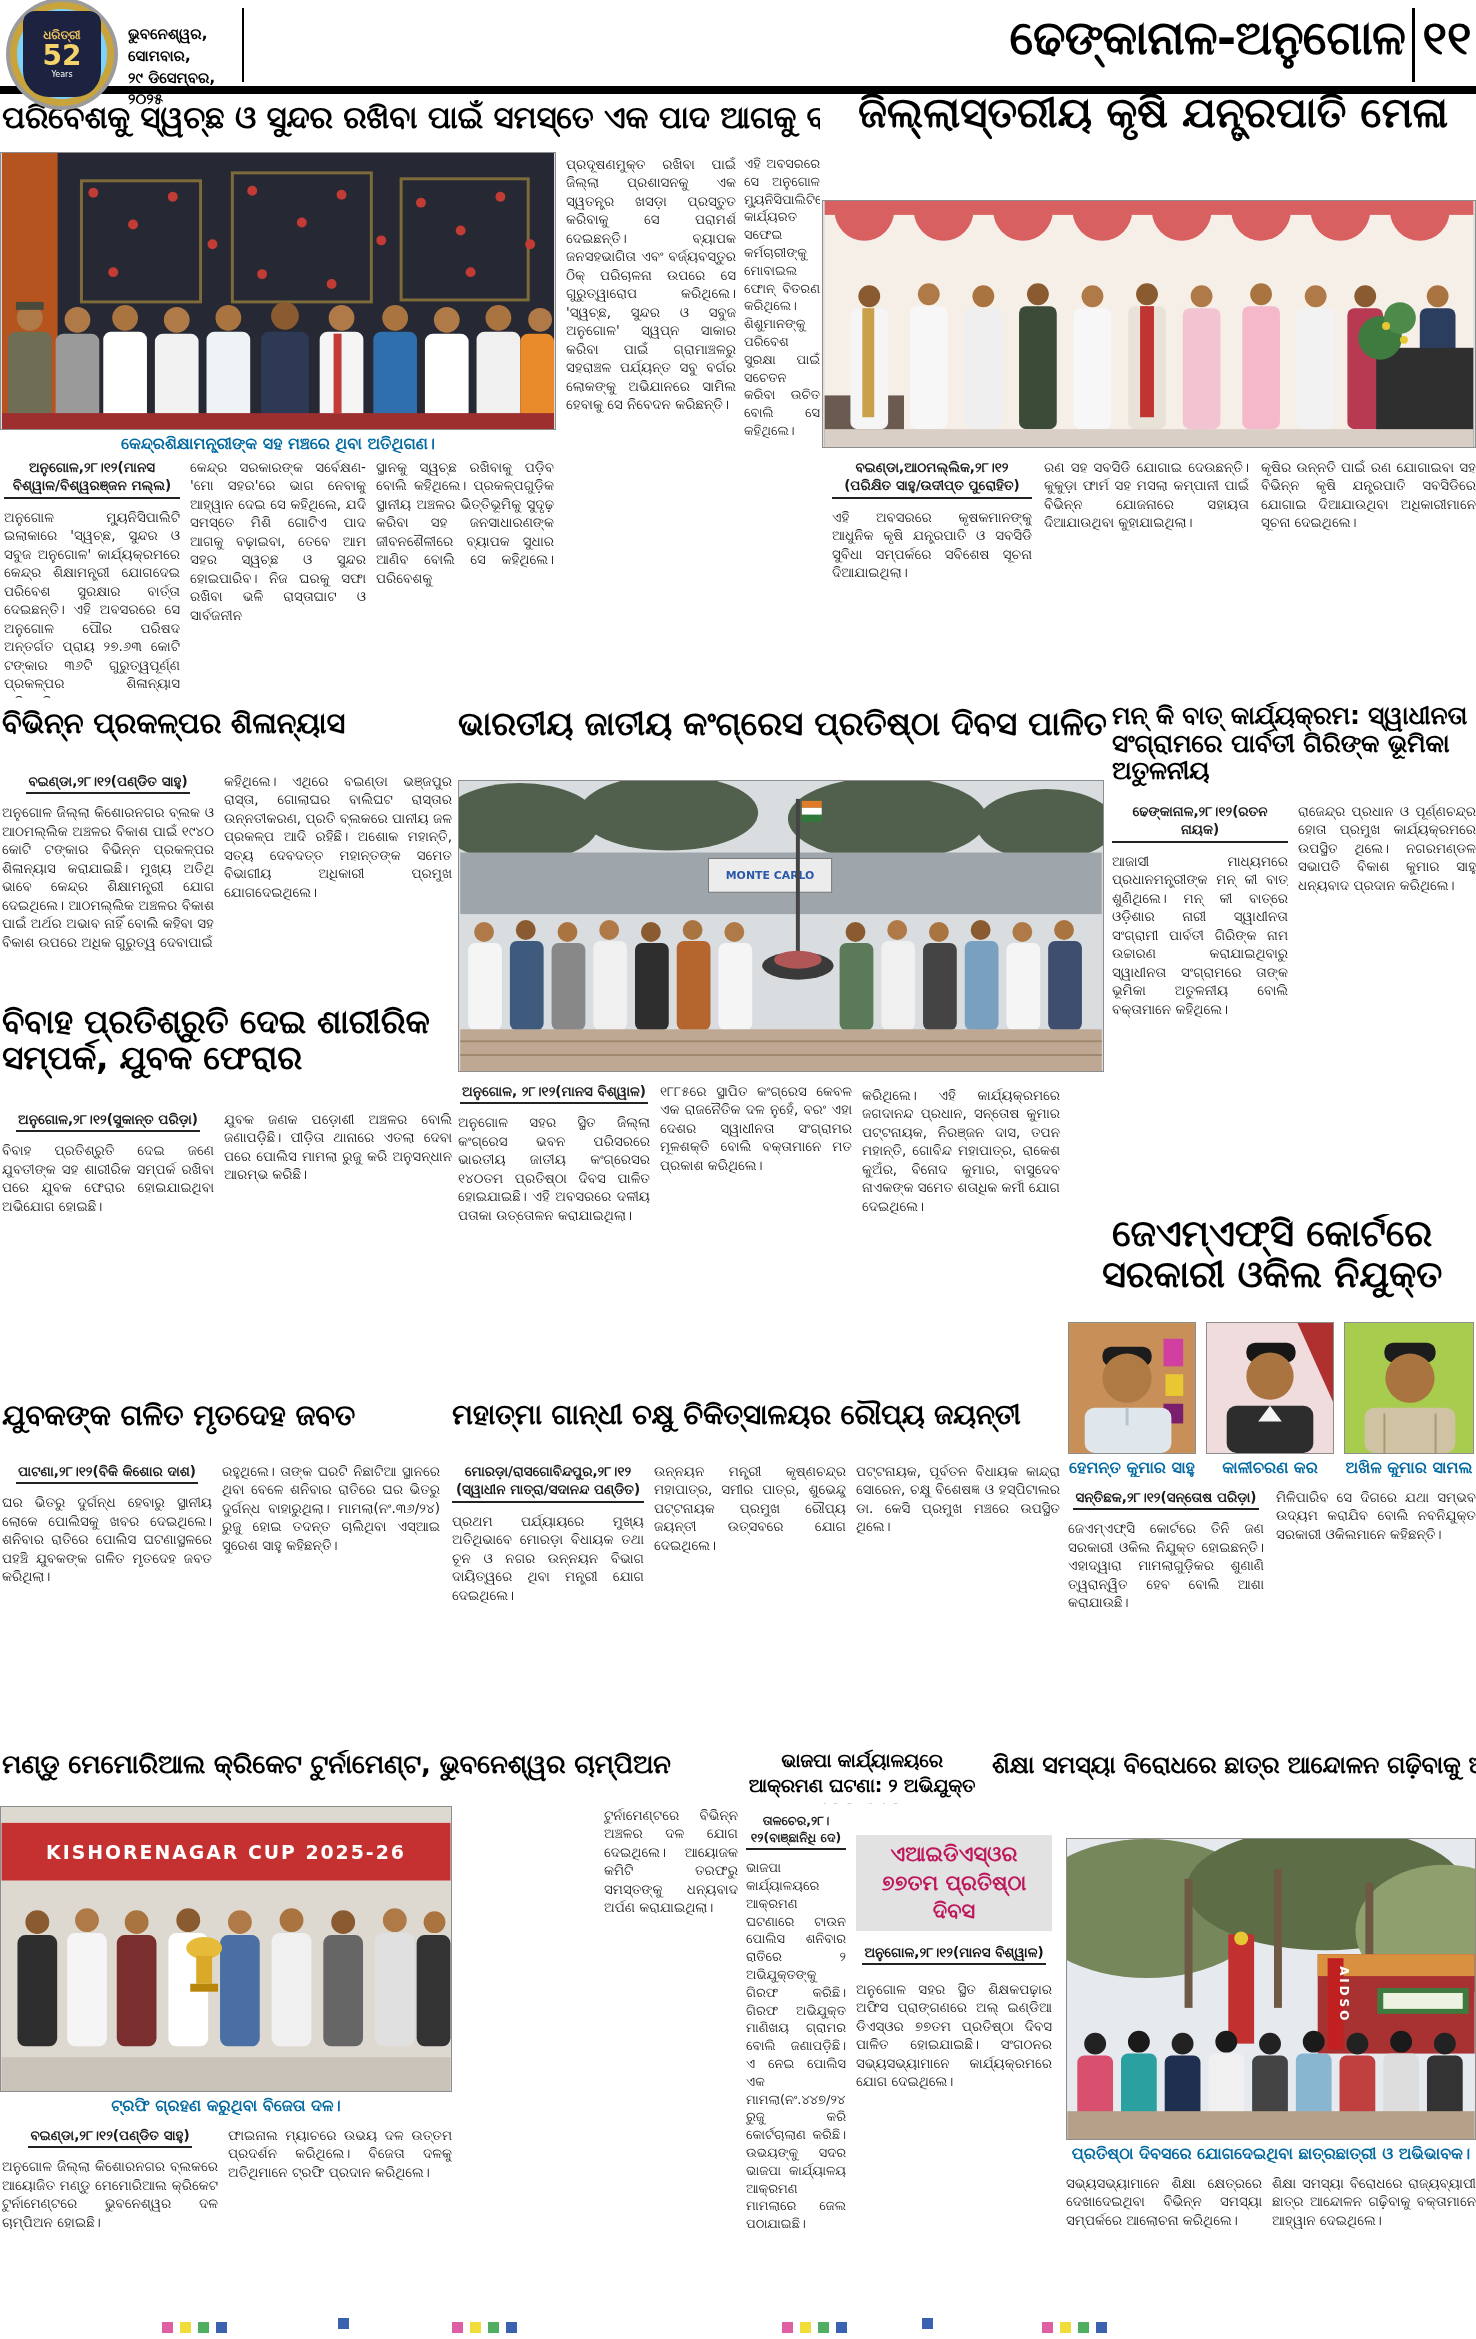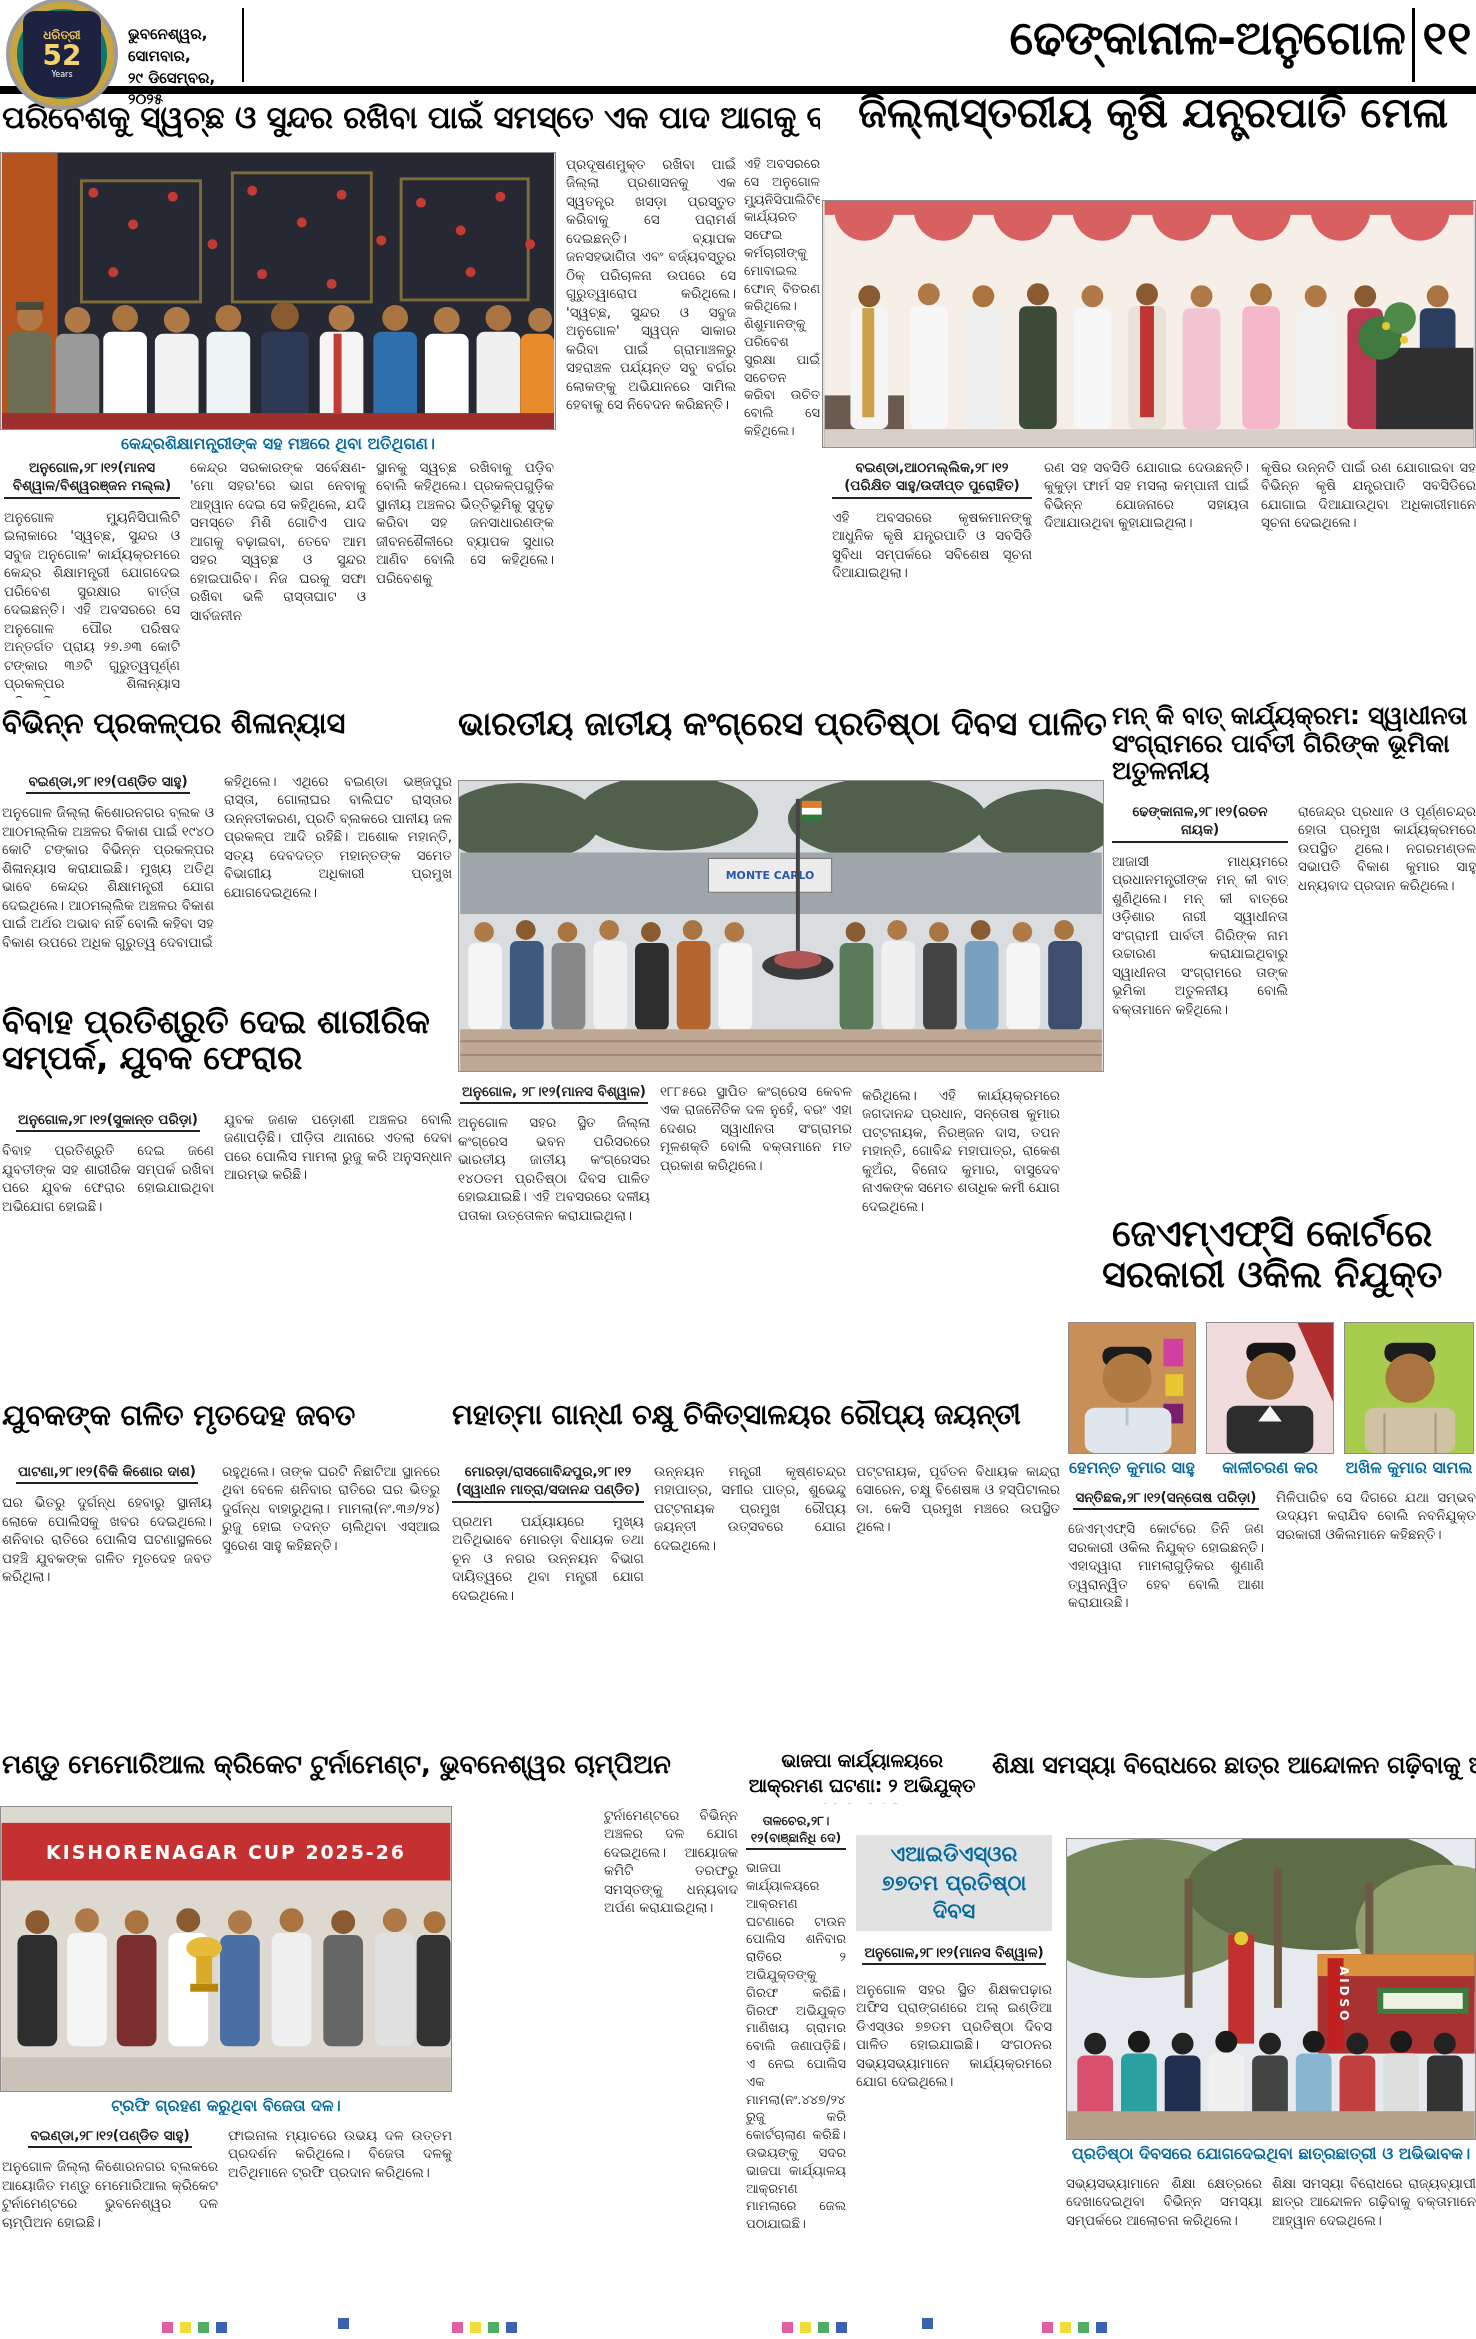--- a/index.html
+++ b/index.html
@@ -14,32 +14,32 @@
   .nowrap { white-space:nowrap; }
   .center { text-align:center; }
   .body-col { font-size:13.5px; line-height:1.37; text-align:justify; color:#1b1b1b; overflow:hidden; }
   .dateline { display:block; text-align:center; font-weight:bold; font-size:13.5px; margin-bottom:9px; }
   .dateline span { display:inline-block; border-bottom:2px solid #222; padding:0 2px 2px; }
   .caption { font-weight:bold; font-size:16px; text-align:center; overflow:hidden; color:#0369a1; }
   .photo { display:block; border:1px solid #8d8d8d; background:#ddd; }
   .rule-h { background:#000; }
   .rule-v { background:#000; }
   .logo-ring { width:104px; height:104px; border-radius:50%; border:7px solid #c9a43c;
-               background:#0f766e; display:flex; align-items:center; justify-content:center;
+               background:#7dd3fc; display:flex; align-items:center; justify-content:center;
                box-shadow:0 0 0 4px #9b9b9b; }
   .logo-core { width:78px; height:86px; background:#1c2240; border-radius:12px 12px 26px 26px;
                display:flex; flex-direction:column; align-items:center; justify-content:center; }
   .logo-brand { color:#f0c75e; font-size:12px; font-weight:bold; line-height:1; }
   .logo-years { color:#f5d36a; font-size:28px; font-weight:bold; line-height:1.05; }
   .logo-years-label { color:#ffffff; font-size:8px; line-height:1; }
   .mast-date { font-size:15px; font-weight:bold; line-height:1.45; color:#000; }
   .mast-title { font-size:47px; font-weight:bold; letter-spacing:-1px; text-align:right; color:#000; white-space:nowrap; overflow:hidden; }
   .mast-page { font-size:47px; font-weight:bold; color:#000; text-align:center; }
   .graybox { background:#e2e2e2; display:flex; align-items:center; justify-content:center;
-             text-align:center; font-weight:bold; font-size:21px; line-height:1.35; padding:8px; color:#0369a1; }
+             text-align:center; font-weight:bold; font-size:21px; line-height:1.35; padding:8px; color:#be185d; }
   .regmark { width:11px; height:11px; display:inline-block; margin-right:7px; }
 </style>
 </head>
 <body>
 
 <div class="page">
 
   <div class="abs rule-h" style="left:0;top:86px;width:1476px;height:8px;z-index:1;"></div>
   <div class="abs" style="left:10px;top:2px;z-index:2;">
     <div class="logo-ring">

